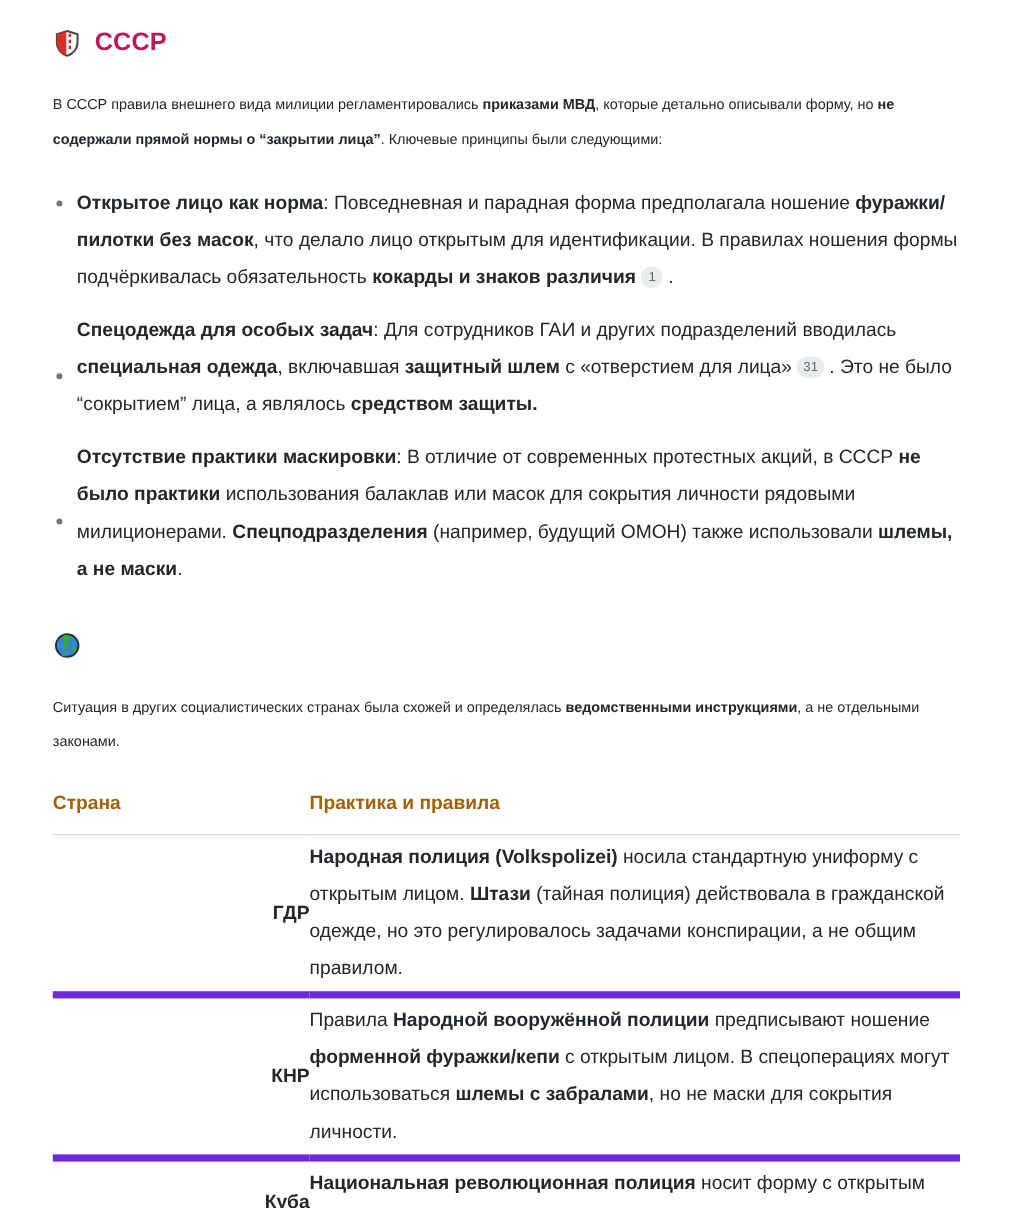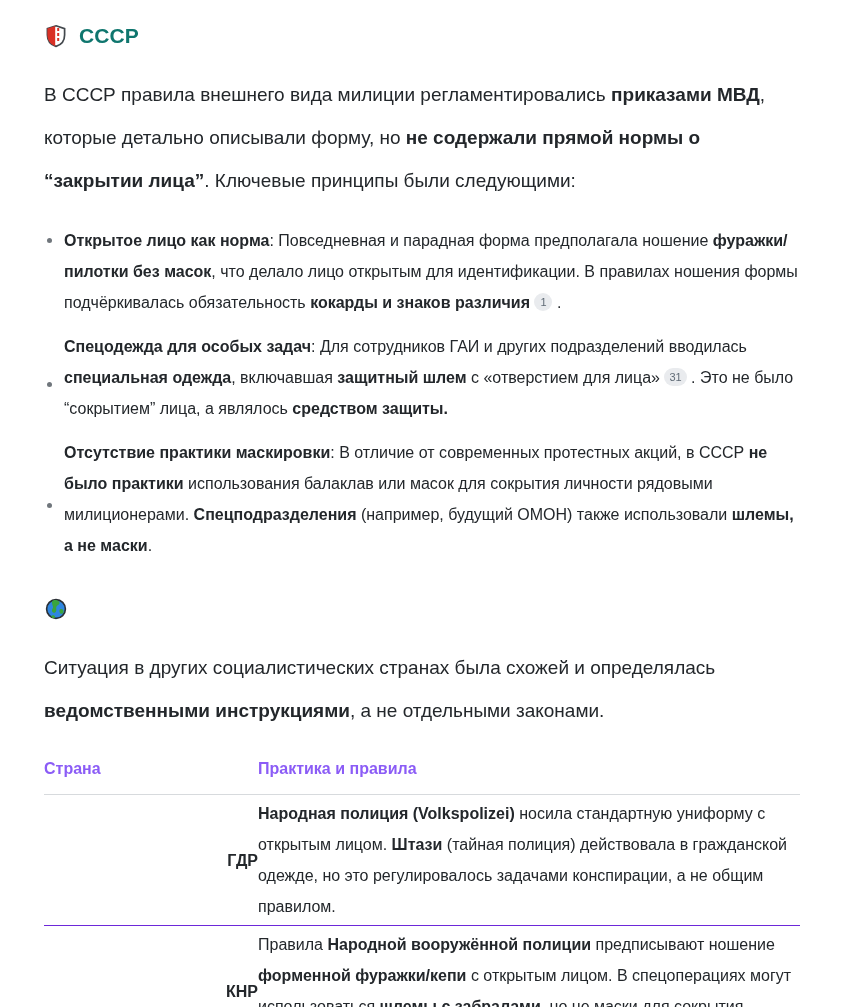--- a/index.html
+++ b/index.html
@@ -7,28 +7,28 @@
     width: 853px; height: 1007px;
     background: #ffffff;
     font-family: "Liberation Sans", "DejaVu Sans", sans-serif;
     color: #23272b;
     overflow: hidden;
   }
   .page { padding: 24px 53px 0 44px; width: 756px; }
 
   h2.sec-heading {
     display: flex; align-items: center; gap: 11px;
-    font-size: 21px; font-weight: 700; color: #0f766e;
+    font-size: 21px; font-weight: 700; color: #be185d;
     margin: 0; letter-spacing: 0.1px;
   }
   h2.sec-heading .h-icon { width: 24px; height: 24px; flex: 0 0 auto; display: inline-flex; }
 
   .para {
     margin: 25px 0 0 0;
-    font-size: 19px; line-height: 43px;
+    font-size: 12px; line-height: 29px;
   }
 
   ul.bullet-list { list-style: none; margin: 23px 0 0 0; padding: 0; }
   ul.bullet-list li { display: flex; gap: 12px; padding-left: 3px; }
   ul.bullet-list li + li { margin-top: 13px; align-items: center; }
   .marker {
     width: 5px; height: 5px; border-radius: 50%;
     background: #70767c; margin-top: 13px; flex: 0 0 auto;
   }
   .li-body { font-size: 16px; line-height: 31px; flex: 1; }
@@ -44,27 +44,27 @@
     background: #e9ebee; color: #5f6a75;
     font-size: 11px; font-weight: 500; text-align: center;
     vertical-align: 2px; cursor: pointer;
   }
 
   table.countries {
     margin-top: 28px; width: 100%;
     border-collapse: collapse;
   }
   table.countries th {
-    text-align: left; font-size: 16px; font-weight: 700; color: #8b5cf6;
+    text-align: left; font-size: 16px; font-weight: 700; color: #a16207;
     padding: 0 0 16px 0;
     border-bottom: 1px solid #d7dadd;
   }
   table.countries th.col-country { width: 214px; }
   table.countries td {
-    border-bottom: 1px solid #6d28d9;
+    border-bottom: 6px solid #6d28d9;
     vertical-align: middle;
     font-size: 16px; line-height: 31px;
     padding: 3px 0;
   }
   table.countries td.country { font-weight: 700; vertical-align: middle; text-align: right; }
 </style>
 </head>
 <body>
 
 <div class="page">

